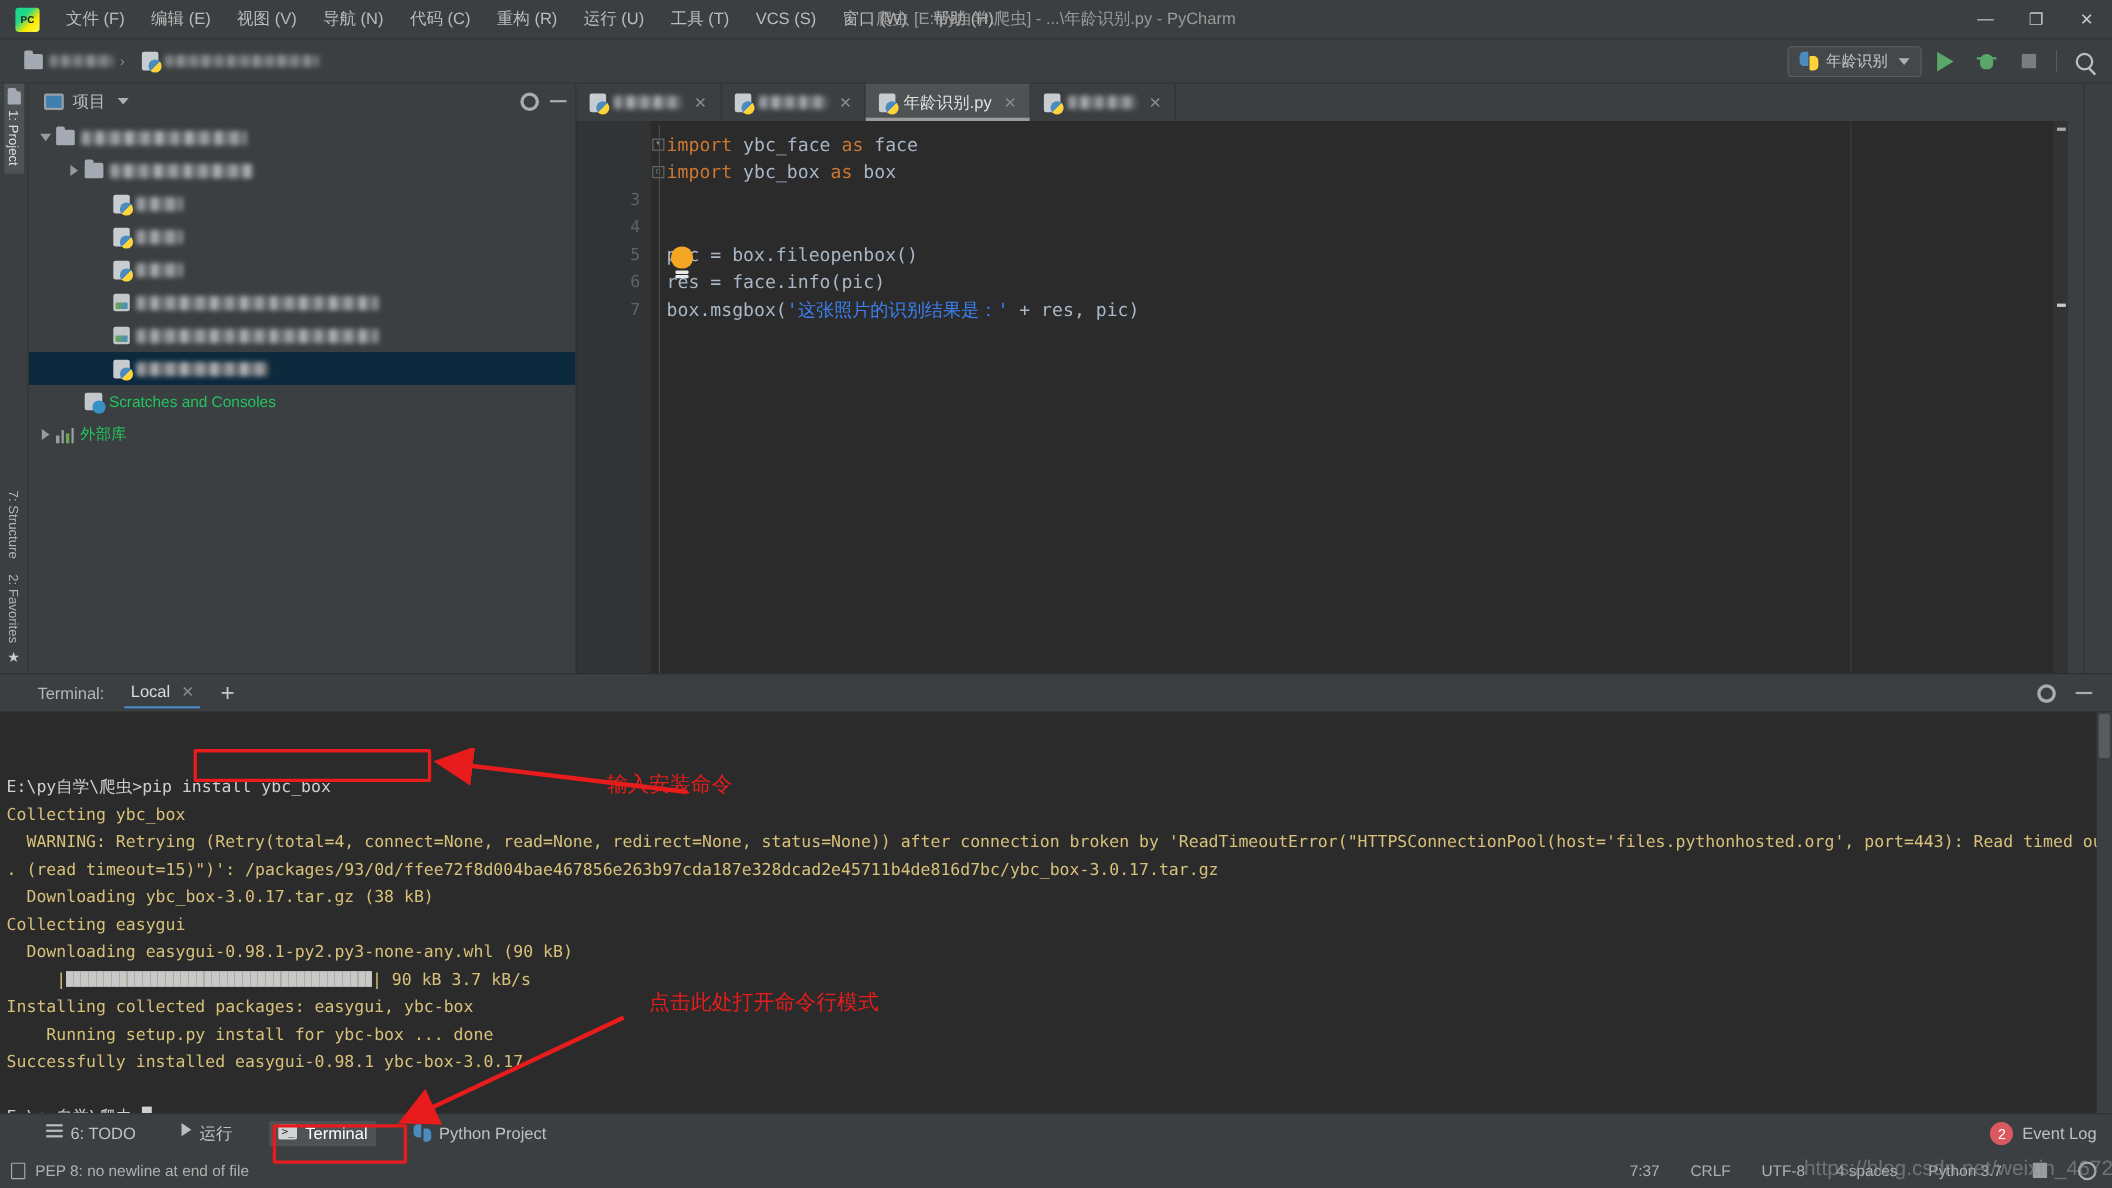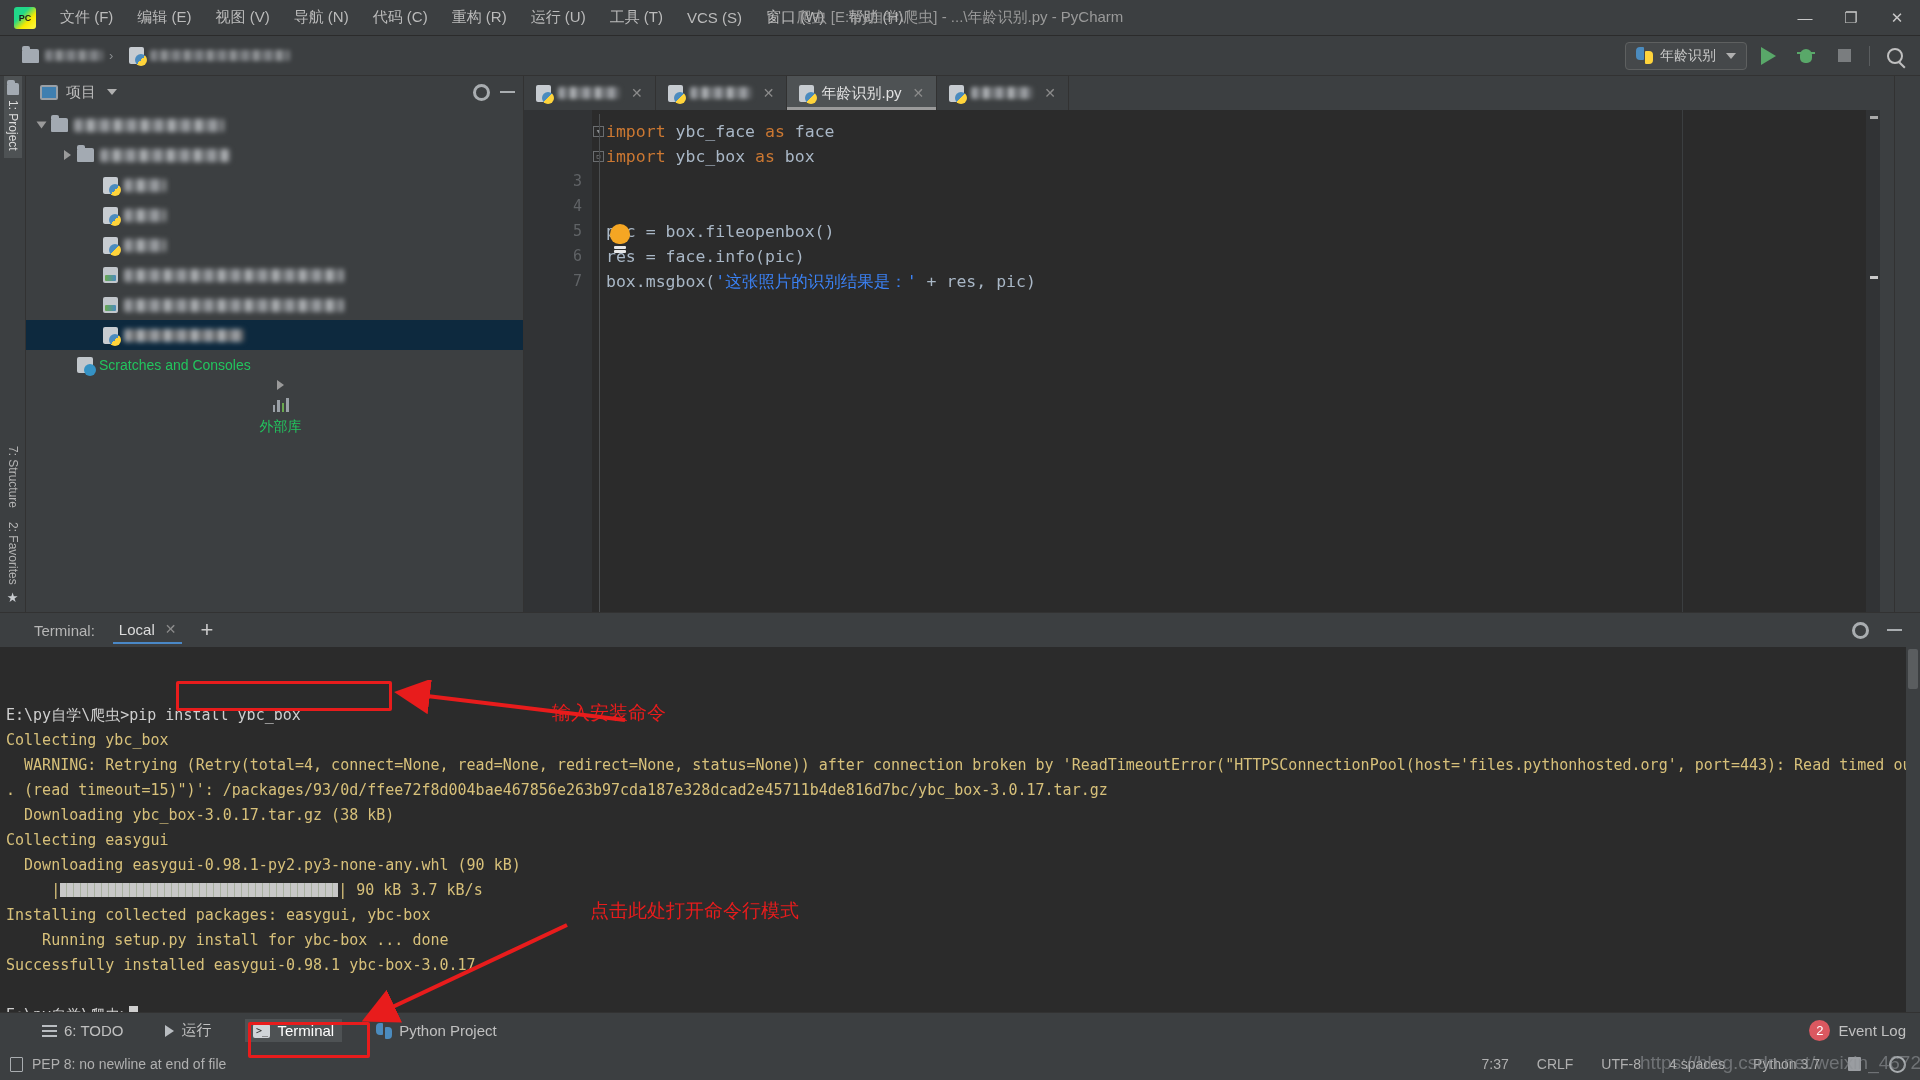--- a/index.html
+++ b/index.html
@@ -258,21 +258,21 @@
   }
   .caret-block { display:inline-block; width:9px; height:17px; background:#cfcfcf; vertical-align:-3px; }
   .term-scroll { position:absolute; right:0; top:0; bottom:0; width:14px; background:#3c3f41; }
   .term-scroll .thumb { position:absolute; right:2px; top:2px; width:10px; height:40px; background:#5a5d5f; border-radius:2px; }
 
   
   .bottom-tabs {
     height: 36px; flex: 0 0 36px; background: #3c3f41; display: flex; align-items: center;
     padding-left: 34px; gap: 26px; border-top: 1px solid #323232; position: relative;
   }
-  .btab { display: flex; align-items: center; gap: 7px; font-size: 15px; color: #c0c0c0; padding: 3px 8px; }
+  .btab { display: flex; gap: 7px; font-size: 15px; color: #c0c0c0; padding: 3px 8px; }
   .btab.active { background: #4e5254; color: #fff; }
   .ico-todo { width: 15px; height: 12px; display:flex; flex-direction:column; justify-content:space-between; }
   .ico-todo i { height: 2px; background:#b9bdc1; display:block; }
   .tri-small {
     width:0;height:0;border-top:6px solid transparent;border-bottom:6px solid transparent;
     border-left:9px solid #b9bdc1;
   }
   .ico-term {
     width: 17px; height: 14px; background:#d0d4d8; border-radius:2px; color:#2b2b2b;
     font-size:10px; display:flex; align-items:center; justify-content:center; font-family:"DejaVu Sans Mono",monospace;
@@ -436,21 +436,21 @@
           <div class="tree-row selected" style="padding-left: 64px;">
             <span class="arrow hidden"></span>
             <span class="ico-pyfile"></span>
             <span class="tree-label blur" style="width:120px"></span>
           </div>
           <div class="tree-row" style="padding-left: 38px;">
             <span class="arrow hidden"></span>
             <span class="ico-scratch"></span>
             <span class="tree-label">Scratches and Consoles</span>
           </div>
-          <div class="tree-row" style="padding-left: 12px; flex-direction: column;">
+          <div class="tree-row" style="padding-left: 12px;">
             <span class="arrow"></span>
             <span class="ico-lib">
               <i style="height:7px"></i>
               <i style="height:12px"></i>
               <i style="height:9px;background:#6aa84f"></i>
               <i style="height:14px"></i>
             </span>
             <span class="tree-label">外部库</span>
           </div>
         </div>

